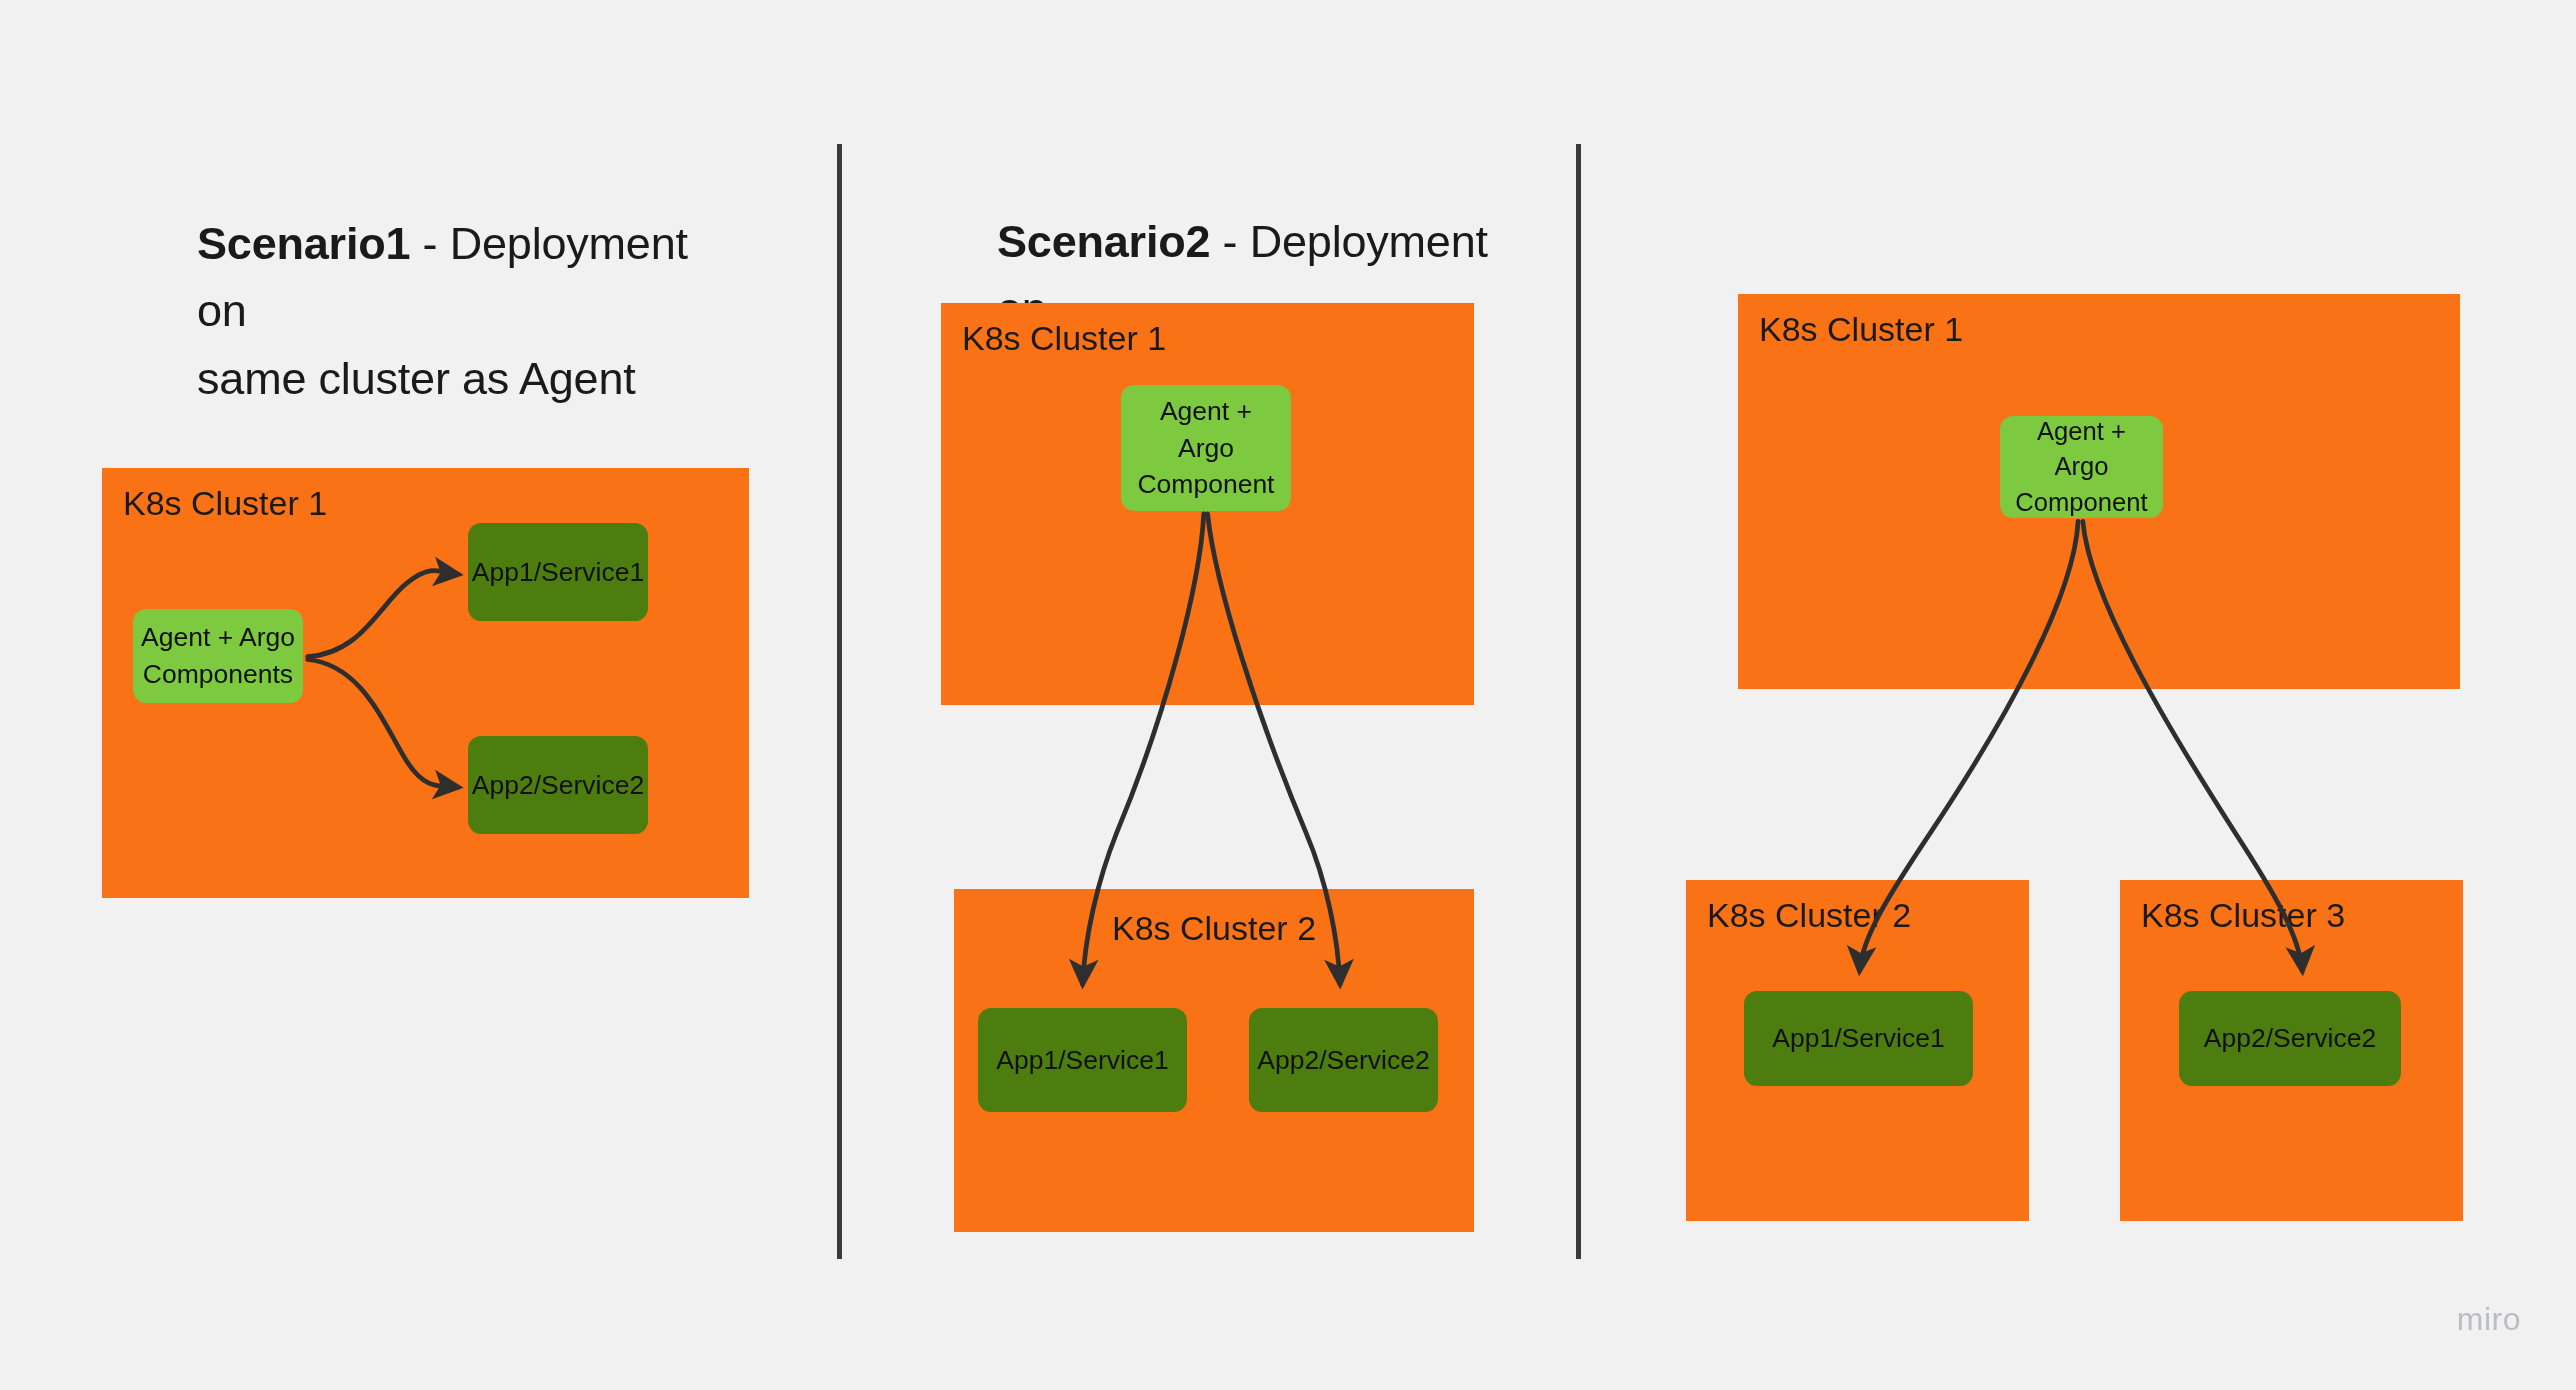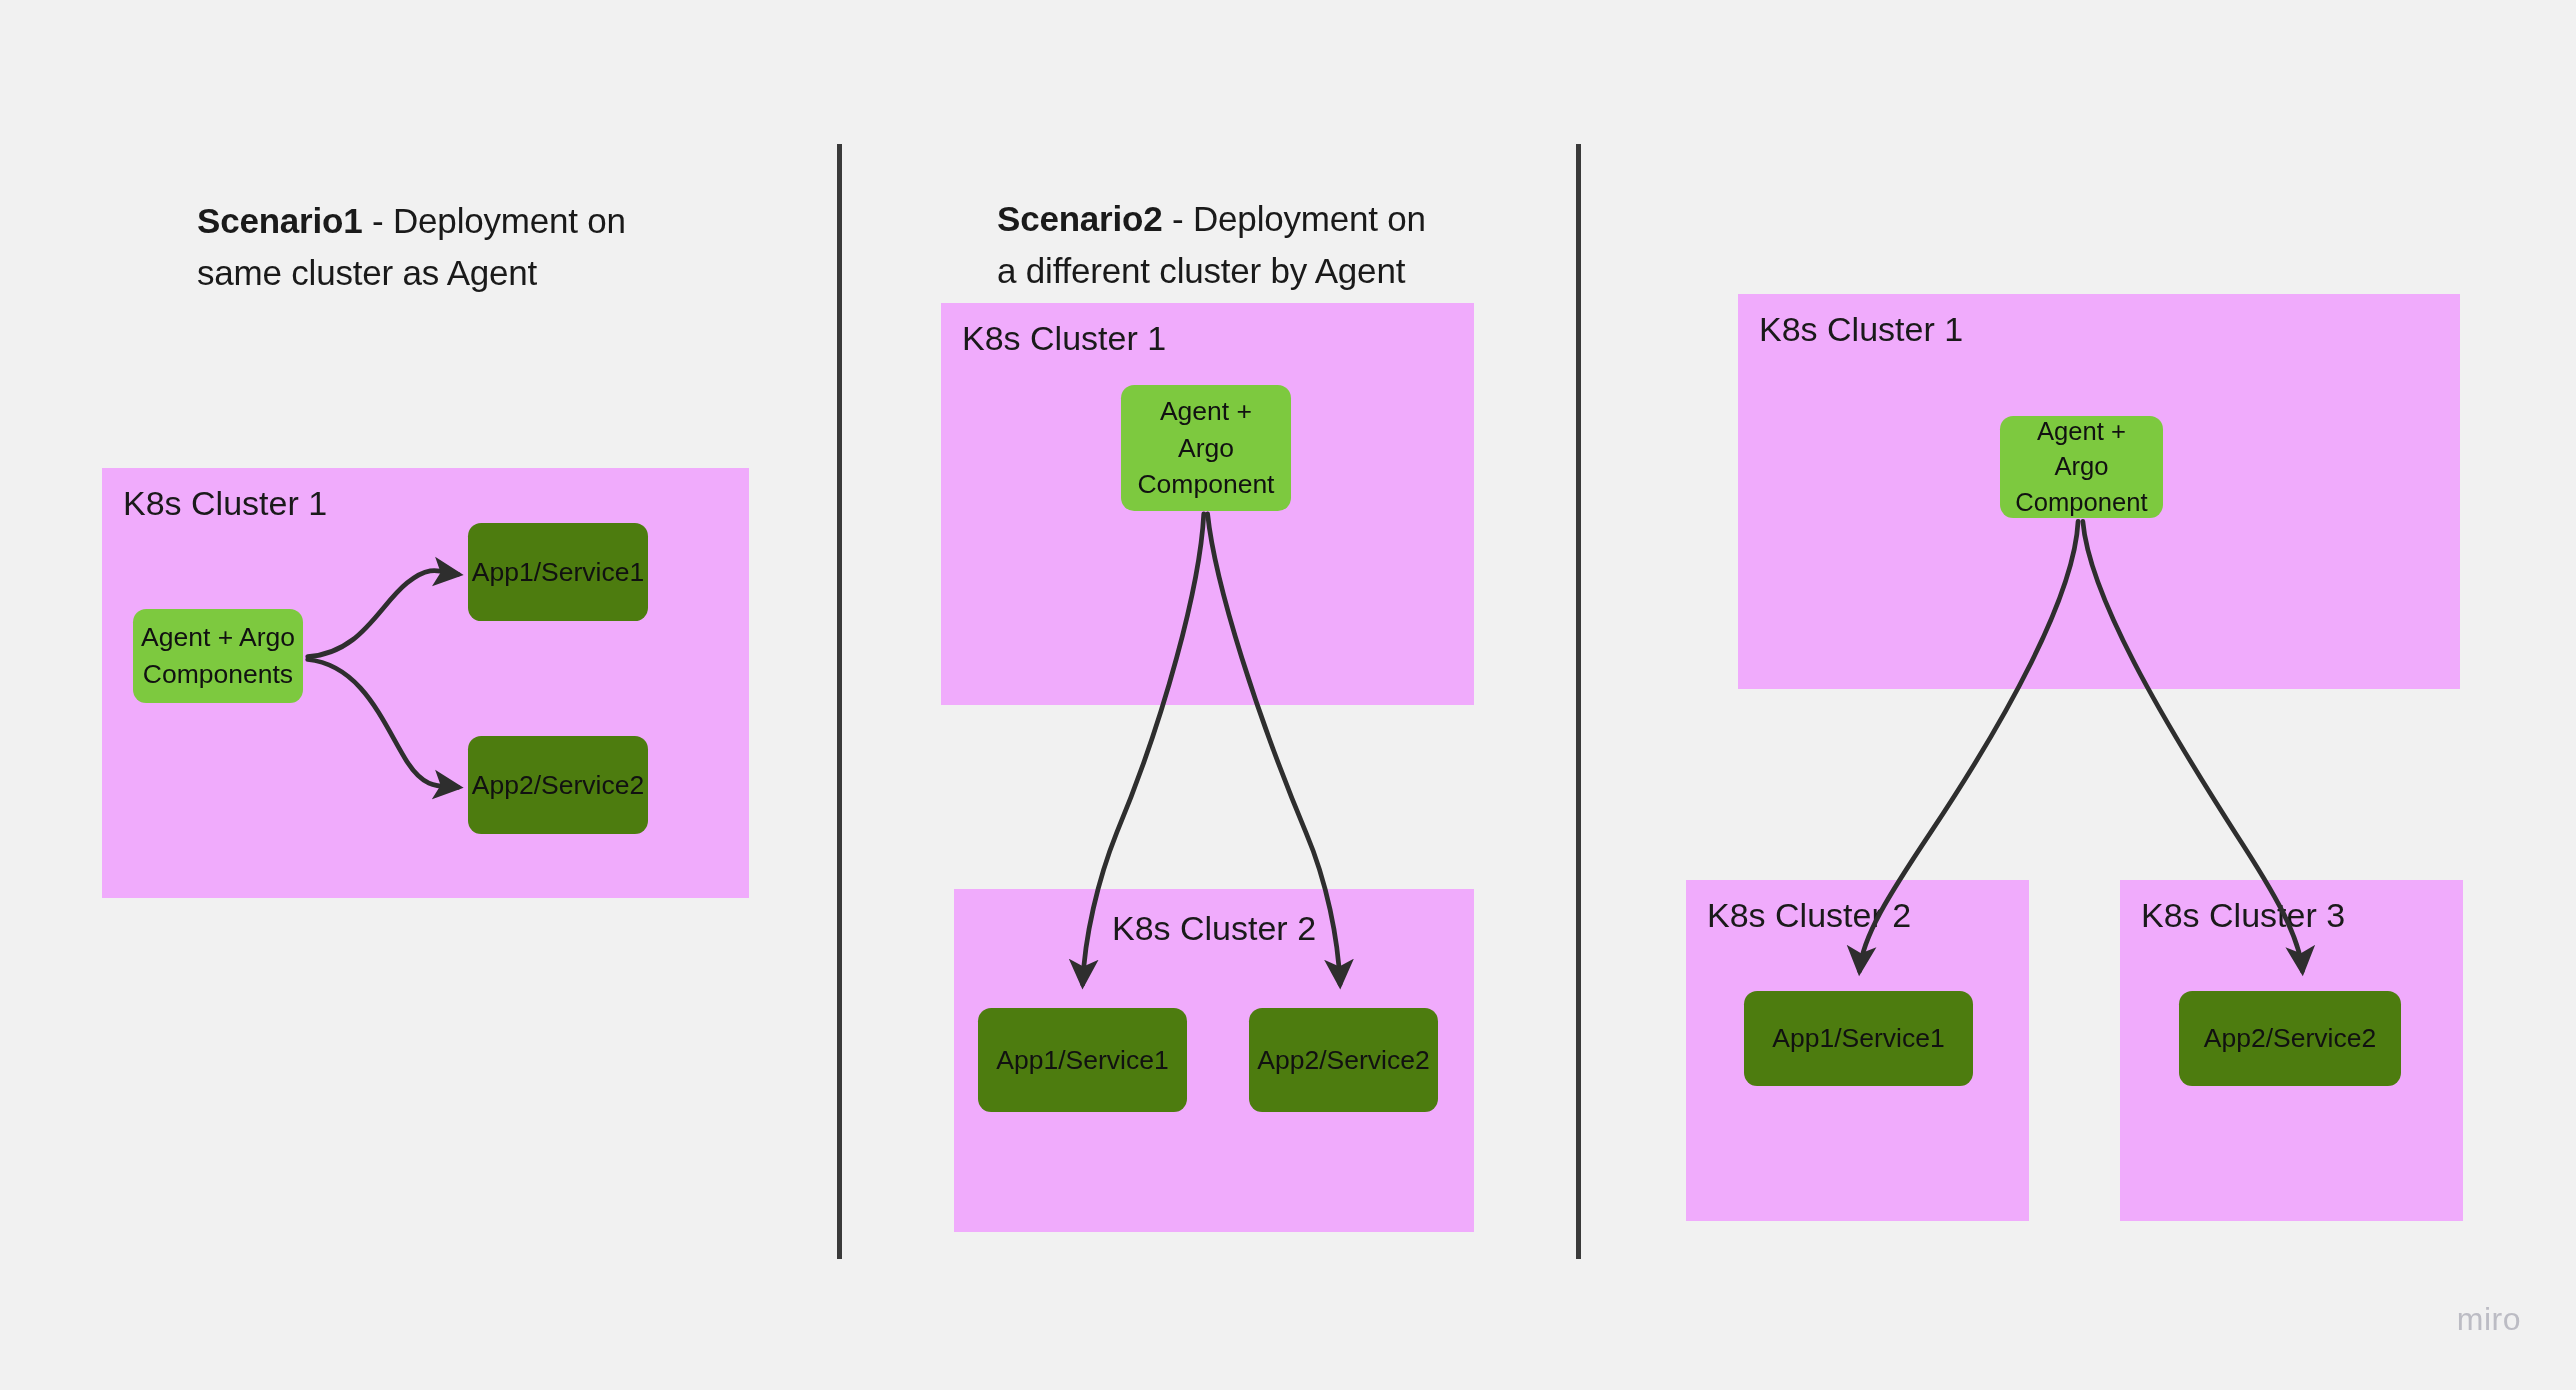--- a/index.html
+++ b/index.html
@@ -23,33 +23,33 @@
   .divider {
     position: absolute;
     width: 4.7px;
     background: #3a3a3a;
   }
 
   
   .scenario-title {
     position: absolute;
     color: #1a1a1a;
-    font-size: 35px;
+    font-size: 45px;
     line-height: 1.5;
     letter-spacing: -0.2px;
     white-space: pre-line;
   }
   .scenario-title .strong {
     font-weight: bold;
   }
 
   
   .cluster {
     position: absolute;
-    background: #f0abfc;
+    background: #f97316;
     box-sizing: border-box;
   }
   .cluster-label {
     position: absolute;
     color: #1a1a1a;
     font-size: 34px;
     line-height: 1.2;
     white-space: nowrap;
   }
   .cluster-label.tl {

